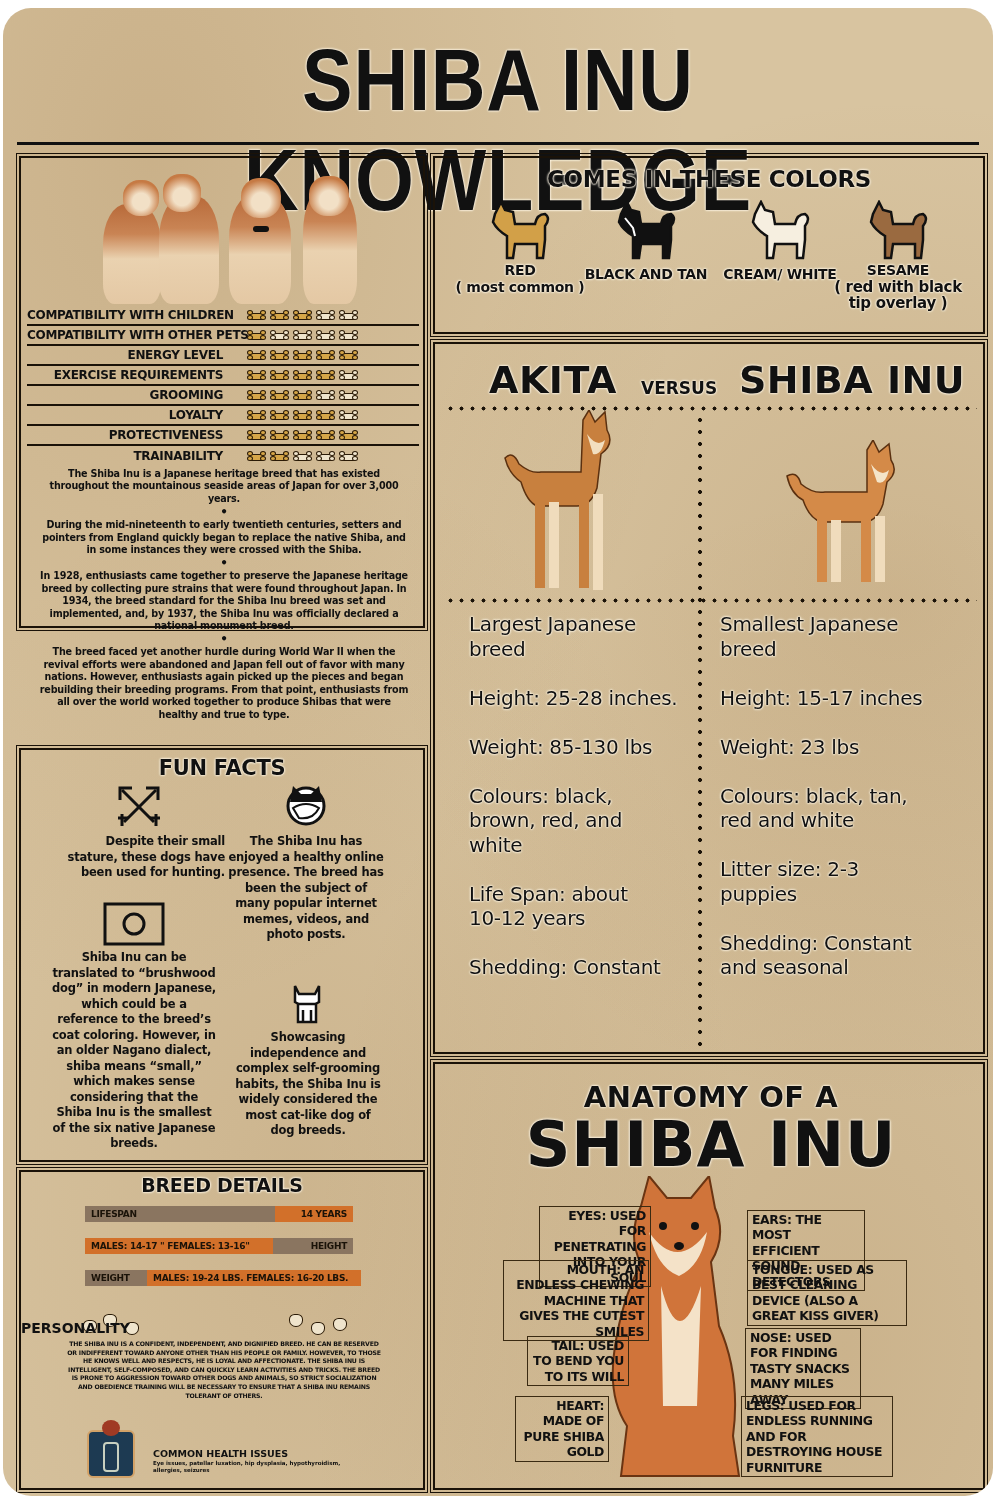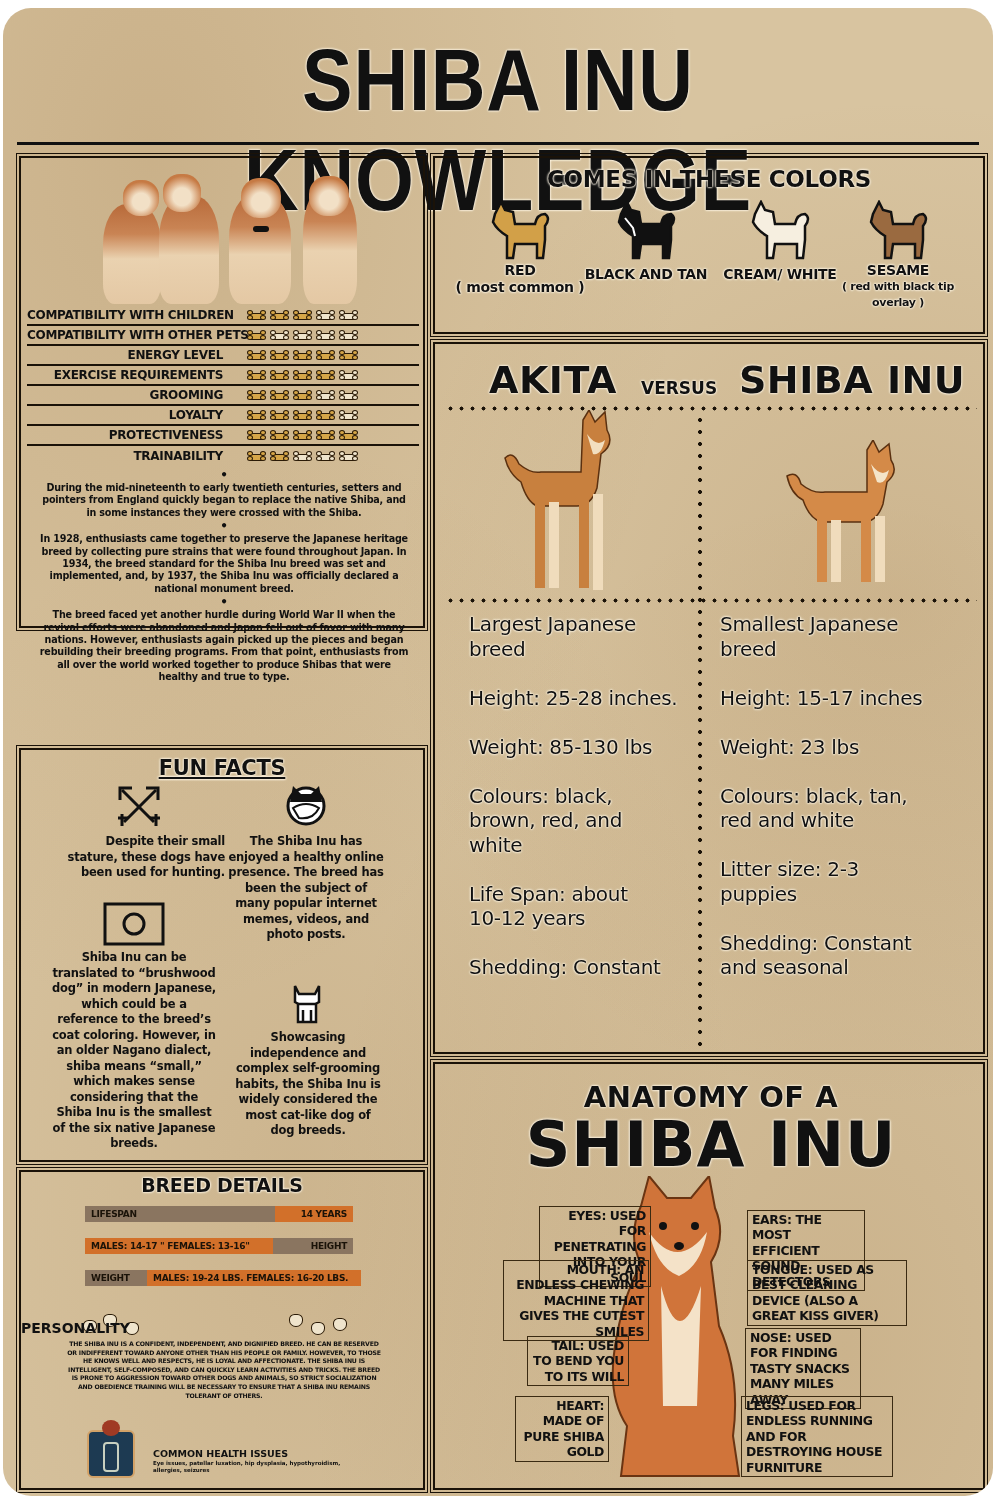--- a/index.html
+++ b/index.html
@@ -45,21 +45,21 @@
   .bone::before { content: ""; position: absolute; left: 3px; top: 3px; width: 13px; height: 5px; border: 1.5px solid #2a1a06; border-left: none; border-right: none; background: inherit; }
   .bone .k { position: absolute; width: 6px; height: 5px; border: 1.5px solid #2a1a06; border-radius: 50%; }
   .bone.on .k, .bone.on::before { background: #d6a648; }
   .bone.off .k, .bone.off::before { background: #efe4cc; }
 
   .history { position: absolute; left: 18px; top: 310px; width: 370px; font-size: 9.6px; font-weight: bold; line-height: 12.4px; text-align: center; letter-spacing: -0.2px; }
   .history p { margin-bottom: 0; }
   .history .dot { height: 14px; line-height: 14px; font-size: 12px; }
 
   
-  #p-fun { left: 16px; top: 740px; width: 406px; height: 414px; text-decoration: underline; }
+  #p-fun { left: 16px; top: 740px; width: 406px; height: 414px; }
   .sec-title { font-size: 21px; font-weight: bold; text-align: center; letter-spacing: -0.3px; }
   .fact { position: absolute; text-align: center; font-size: 11.5px; font-weight: bold; line-height: 15.5px; letter-spacing: -0.2px; }
   .ficon { position: absolute; }
 
   
   #p-breed { left: 16px; top: 1162px; width: 406px; height: 320px; }
   .bar { position: absolute; height: 16px; font-size: 9px; font-weight: bold; color: #1a1208; letter-spacing: -0.3px; }
   .bar .seg { position: absolute; top: 0; height: 16px; line-height: 16px; padding: 0 6px; white-space: nowrap; }
   .grey { background: #8a7560; }
   .orange { background: #d2702a; }
@@ -391,20 +391,21 @@
               <span class="k" style="left: 0px; top: 0px;"></span>
               <span class="k" style="left: 0px; top: 5px;"></span>
               <span class="k" style="left: 13px; top: 0px;"></span>
               <span class="k" style="left: 13px; top: 5px;"></span>
             </div>
           </div>
         </div>
       </div>
 
     <div class="history">
+      <p>The Shiba Inu is a Japanese heritage breed that has existed throughout the mountainous seaside areas of Japan for over 3,000 years.</p>
       <div class="dot">•</div>
       <p>During the mid-nineteenth to early twentieth centuries, setters and pointers from England quickly began to replace the native Shiba, and in some instances they were crossed with the Shiba.</p>
       <div class="dot">•</div>
       <p>In 1928, enthusiasts came together to preserve the Japanese heritage breed by collecting pure strains that were found throughout Japan. In 1934, the breed standard for the Shiba Inu breed was set and implemented, and, by 1937, the Shiba Inu was officially declared a national monument breed.</p>
       <div class="dot">•</div>
       <p>The breed faced yet another hurdle during World War II when the revival efforts were abandoned and Japan fell out of favor with many nations. However, enthusiasts again picked up the pieces and began rebuilding their breeding programs. From that point, enthusiasts from all over the world worked together to produce Shibas that were healthy and true to type.</p>
     </div>
   </div>
 
   <div class="panel" id="p-fun">
@@ -501,21 +502,21 @@
       <svg class="color-dog" width="66" height="62" viewBox="0 0 66 62">
         <path d="M8 14 L14 2 L18 10 L26 12 L28 24 L48 24 Q50 14 58 14 Q64 18 58 26 L58 40 L56 58 L50 58 L50 44 L28 44 L26 58 L20 58 L20 36 Q10 30 6 22 Z" fill="#f6efe0" stroke="#111" stroke-width="2.5"></path>
       </svg>
       <div class="color-label outlined" style="margin-top:4px;">CREAM/ WHITE</div>
     </div>
     <div class="color-item" style="left:398px;">
       <svg class="color-dog" width="66" height="62" viewBox="0 0 66 62">
         <path d="M8 14 L14 2 L18 10 L26 12 L28 24 L48 24 Q50 14 58 14 Q64 18 58 26 L58 40 L56 58 L50 58 L50 44 L28 44 L26 58 L20 58 L20 36 Q10 30 6 22 Z" fill="#9a6a40" stroke="#111" stroke-width="2.5"></path>
       </svg>
       <div class="color-label outlined">SESAME</div>
-      <div class="color-label outlined" style="font-size:11px;line-height:16px;">( red with black tip overlay )</div>
+      <div class="color-label outlined" style="font-size:15px;line-height:16px;">( red with black tip overlay )</div>
     </div>
   </div>
 
   <div class="panel" id="p-vs">
     <div class="vs-title outlined" style="left:54px;">AKITA</div>
     <div class="vs-small outlined" style="left:206px;">VERSUS</div>
     <div class="vs-title outlined" style="left:304px;">SHIBA INU</div>
     <div class="dots-h" style="top:62px;"></div>
     <div class="dots-v" style="top:70px;height:632px;"></div>
     <div class="dots-h" style="top:254px;"></div>

